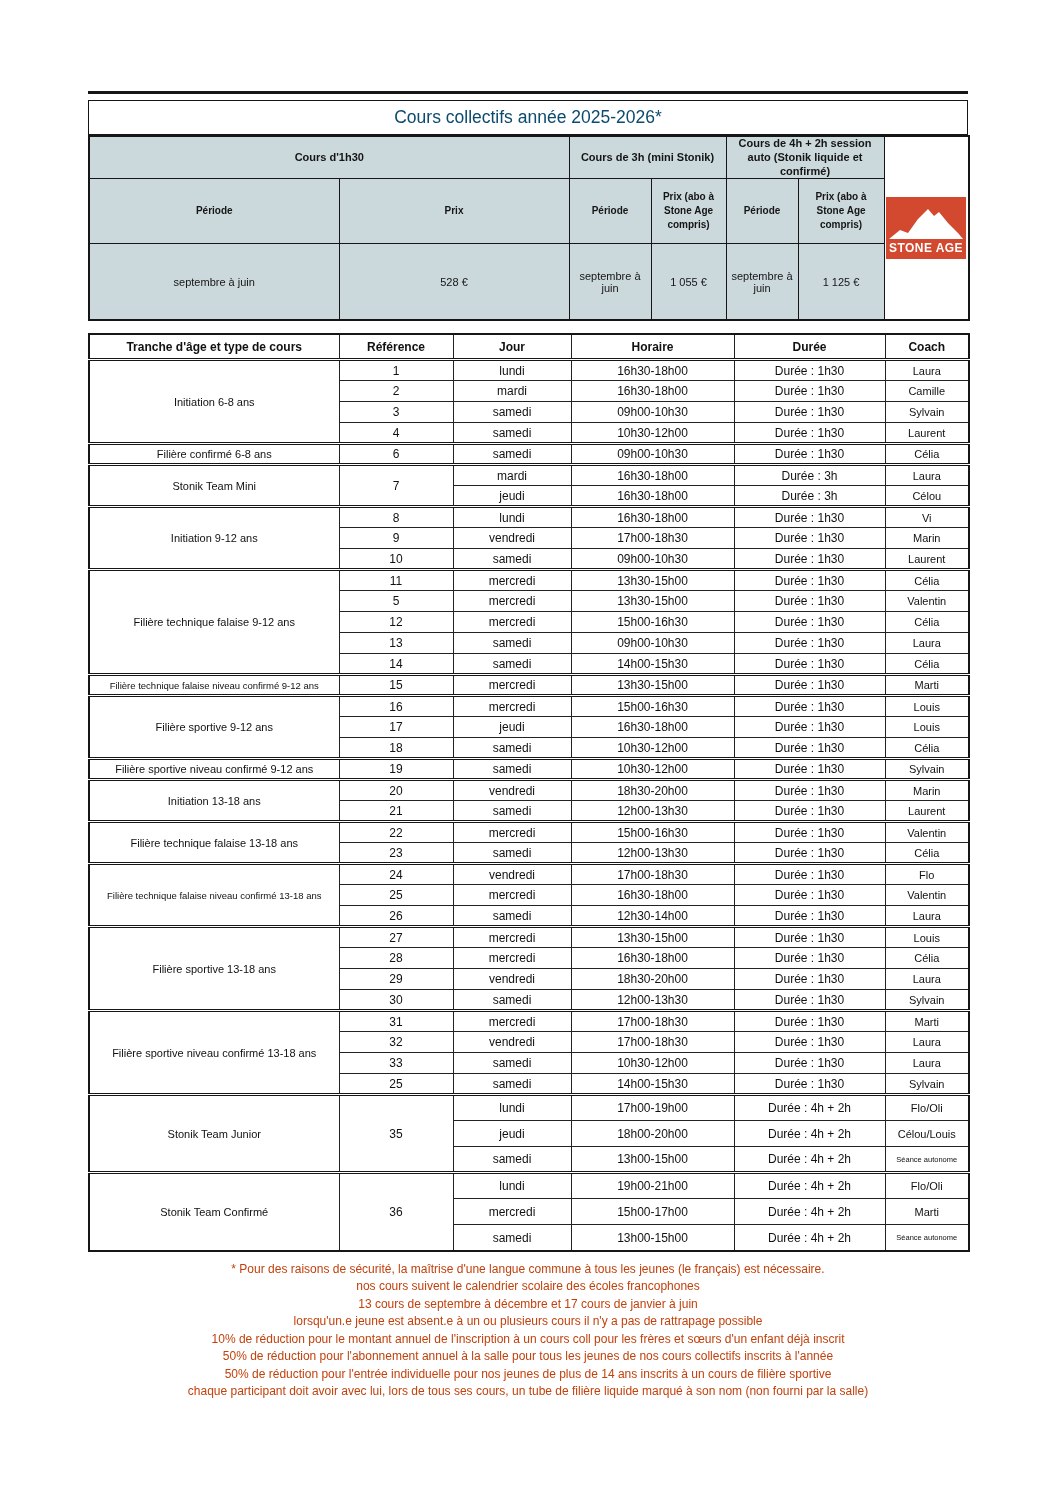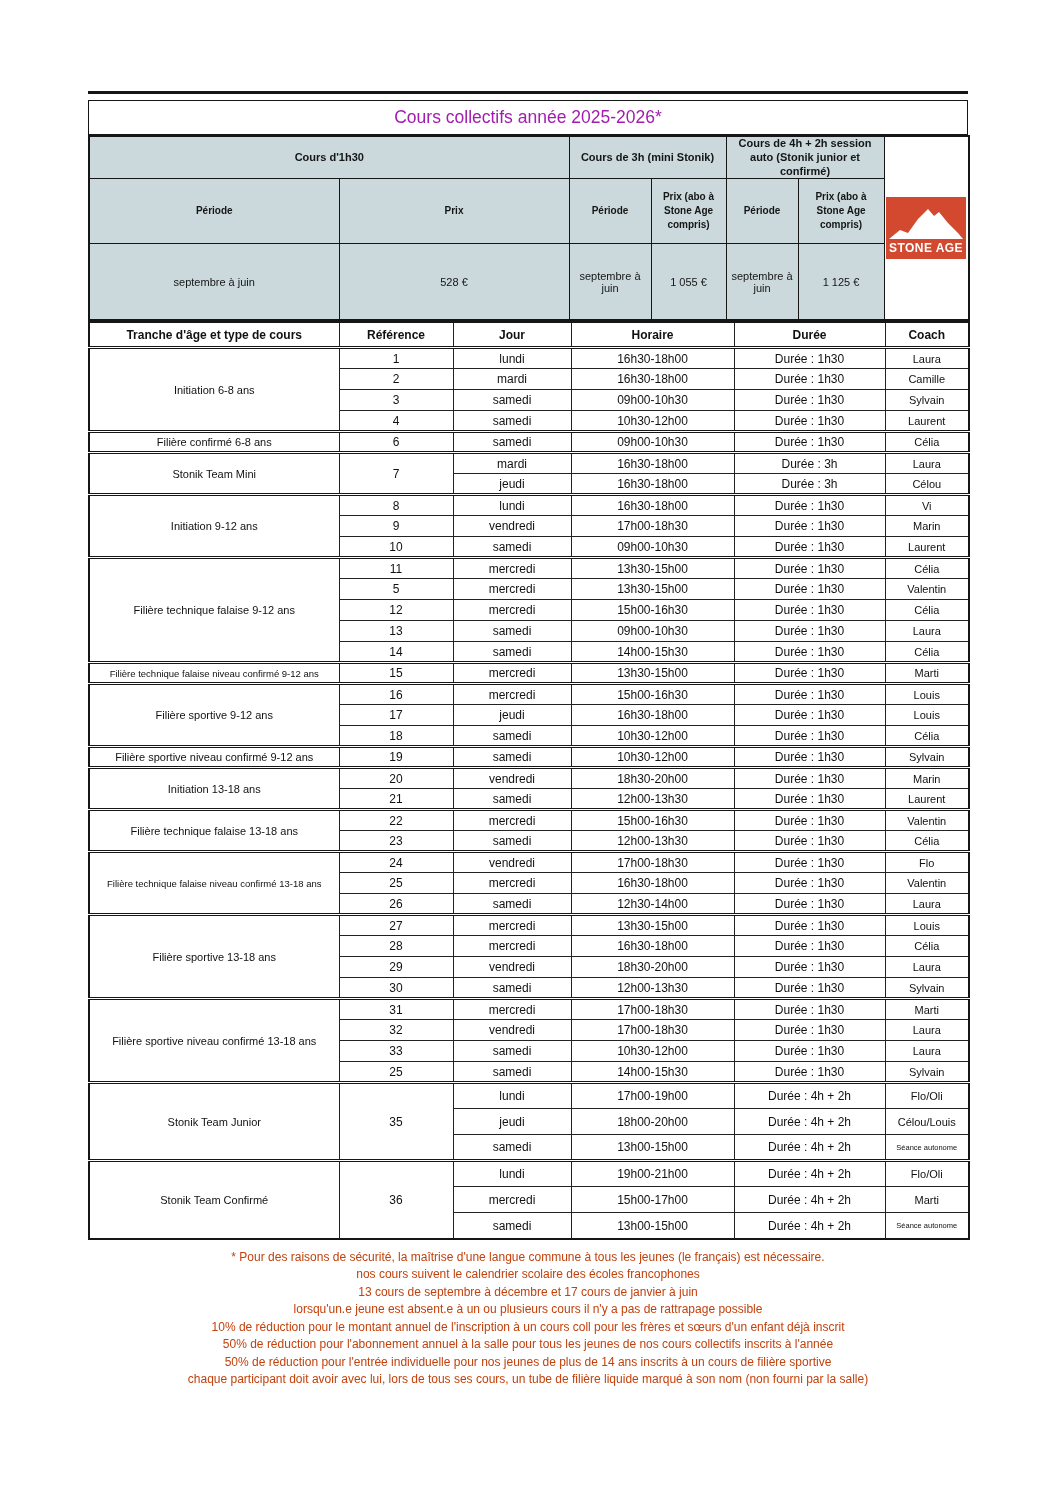--- a/index.html
+++ b/index.html
@@ -6,35 +6,35 @@
   html,body { margin:0; padding:0; }
   body {
     width:1058px; height:1497px; background:#ffffff;
     font-family:"Liberation Sans", sans-serif; color:#111;
   }
   .sheet { width:880px; margin-left:88px; padding-top:91px; }
   .top-strip { height:3px; background:#161616; margin-bottom:6px; }
   .title-row {
     border:1.5px solid #161616; border-bottom:1px solid #161616;
     height:35px; display:flex; align-items:center; justify-content:center;
-    font-size:17.5px; color:#a21caf;
+    font-size:17.5px; color:#0c4a6e;
   }
   table { border-collapse:collapse; table-layout:fixed; width:880px; }
   .pricing { border:2px solid #161616; }
   .pricing th, .pricing td {
     border:1px solid #161616; background:#ccd9dc;
     text-align:center; vertical-align:middle; padding:0 4px; color:#151515;
   }
   .pricing .pr1 th { font-size:11px; height:31px; line-height:1.25; font-weight:bold; }
   .pricing .pr2 th { font-size:10px; height:65px; line-height:1.4; font-weight:bold; }
   .pricing .pr3 td { font-size:11px; height:76px; font-weight:normal; }
   .pricing td.logocell { background:#ffffff; padding:0; }
   .logo-wrap { display:flex; align-items:center; justify-content:center; }
 
-  .schedule { border:2px solid #161616; }
+  .schedule { border:2px solid #161616; margin-top:12px; }
   .schedule th, .schedule td {
     border:1px solid #222; text-align:center; vertical-align:middle; padding:0 3px;
   }
   .schedule thead th {
     font-size:12px; font-weight:bold; height:26px;
     border-bottom:3px double #161616; background:#fff;
   }
   .schedule td { height:21px; font-size:12px; }
   .schedule tr.tall td { height:26px; }
   .schedule td.glabel { font-size:11px; white-space:nowrap; overflow:hidden; }
@@ -62,21 +62,21 @@
       <col style="width:82px">
         <col style="width:75px">
       <col style="width:72px">
         <col style="width:86px">
       <col style="width:85px">
     </colgroup>
     <tbody>
       <tr class="pr1">
         <th colspan="2">Cours d'1h30</th>
         <th colspan="2">Cours de 3h (mini Stonik)</th>
-        <th colspan="2">Cours de 4h + 2h session auto (Stonik junior et confirmé)</th>
+        <th colspan="2">Cours de 4h + 2h session auto (Stonik liquide et confirmé)</th>
         <td class="logocell" rowspan="3">
           <div class="logo-wrap">
             <svg width="80" height="62" viewBox="0 0 80 62">
               <rect x="0" y="0" width="80" height="62" fill="#d2492f"></rect>
               <polygon fill="#ffffff" points="3,42 14,33 22,36 32,22 42,12 48,19 53,15 62,26 72,36 77,42"></polygon>
               <text x="40" y="55" text-anchor="middle" font-size="13" font-weight="bold" letter-spacing="0.5" fill="#ffffff" textLength="74" lengthAdjust="spacingAndGlyphs">STONE AGE</text>
             </svg>
           </div>
         </td>
       </tr>

